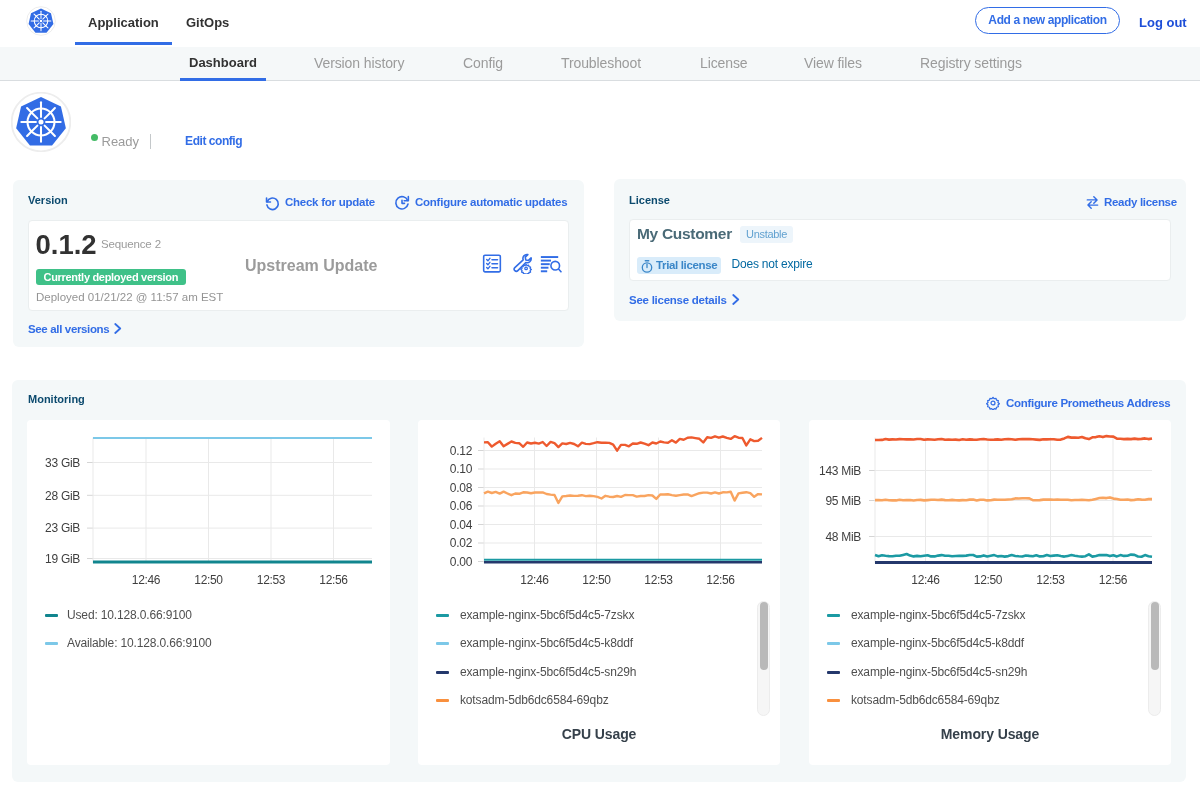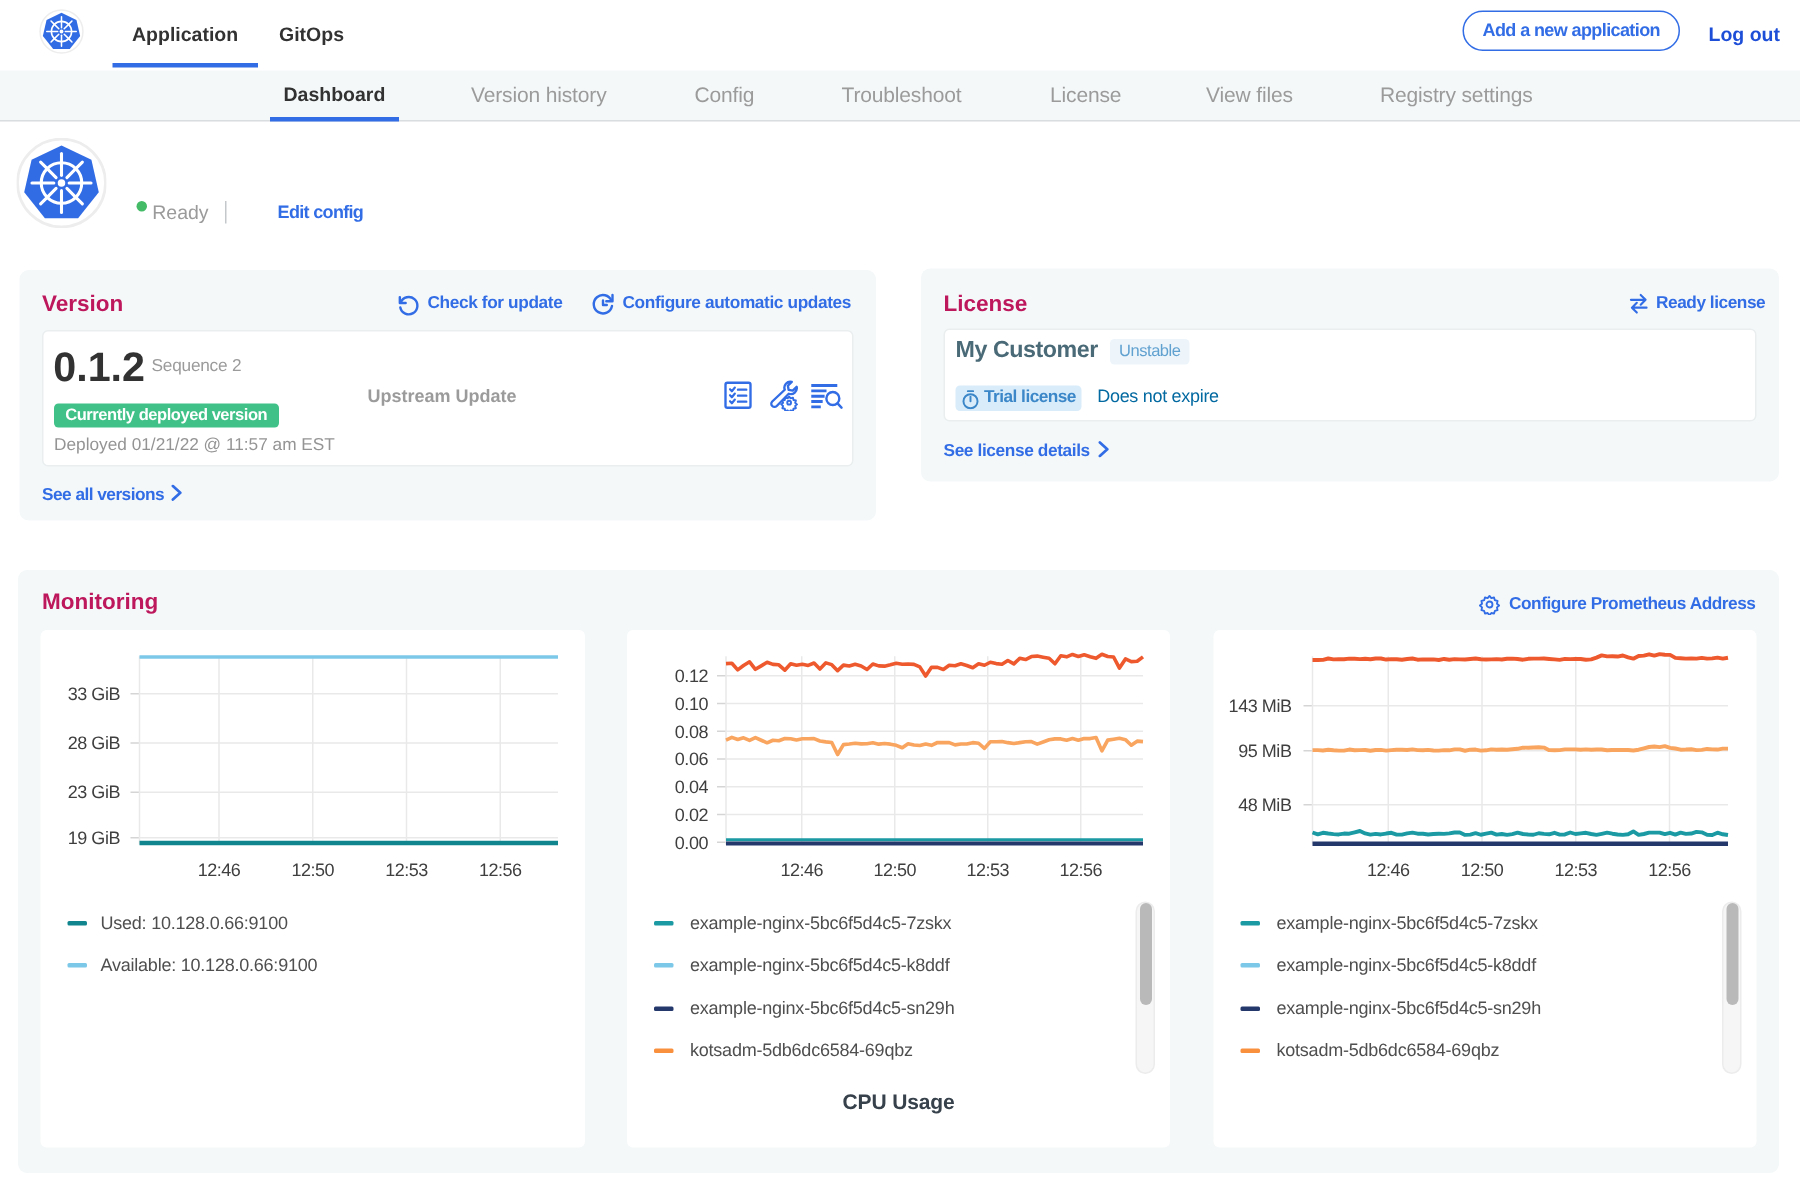--- a/index.html
+++ b/index.html
@@ -19,27 +19,27 @@
 #snDashU { left:180px; top:78px; width:86px; height:3px; background:#326de6; }
 #appName { left:89px; top:94px; font-size:28.5px; line-height:1; font-weight:bold; color:#323232; }
 #statusRow { left:91px; top:133.5px; height:13px; display:flex; font-size:13px; color:#9b9b9b; }
 .dot { display:inline-block; width:7px; height:7px; border-radius:50%; background:#44bb66; margin-right:3.5px; }
 .vsep { display:inline-block; width:1px; height:15px; background:#c4c8ca; margin:0 10.5px; }
 #editCfg { color:#326de6; font-weight:bold; font-size:12px; letter-spacing:-0.45px; }
 .card { position:absolute; background:#f4f8f9; border-radius:6px; }
 #verCard { left:13px; top:180px; width:571px; height:167px; }
 #licCard { left:614px; top:179px; width:572px; height:142px; }
 #monCard { left:12px; top:380px; width:1174px; height:402px; }
-.cardH { position:absolute; font-size:15px; line-height:1; font-weight:bold; color:#be185d; }
+.cardH { position:absolute; font-size:11px; line-height:1; font-weight:bold; color:#0c4a6e; }
 .ibox { position:absolute; background:#fff; border:1px solid #eaeeef; border-radius:4px; }
 #verNum { left:35.5px; top:230.5px; font-size:27.5px; line-height:1; font-weight:bold; color:#323232; }
 #seq { left:101px; top:238.5px; font-size:11.5px; line-height:1; color:#9b9b9b; letter-spacing:-0.15px; }
 #depPill { left:36px; top:269px; height:16px; line-height:16px; padding:0 7.5px; background:#3fc188; color:#fff; font-size:11px; font-weight:bold; border-radius:3px; letter-spacing:-0.3px; }
 #depDate { left:36px; top:291.5px; font-size:11.5px; line-height:1; color:#949494; }
-#upUpd { left:245px; top:257.5px; font-size:12px; line-height:1; font-weight:bold; color:#9b9b9b; }
+#upUpd { left:245px; top:257.5px; font-size:16px; line-height:1; font-weight:bold; color:#9b9b9b; }
 #myCust { left:637px; top:226px; font-size:15.5px; line-height:1; font-weight:bold; color:#4a6a77; letter-spacing:-0.3px; }
 #unstBadge { left:740px; top:226px; height:16.5px; line-height:16.5px; padding:0 6px; background:#edf5fb; color:#61a1d0; font-size:11px; border-radius:3px; letter-spacing:-0.3px; }
 #trialPill { left:637px; top:257px; width:84px; height:17px; line-height:17px; padding:0 0 0 19px; background:#d9ecfa; color:#3b87c8; font-size:11.5px; font-weight:bold; border-radius:3px; letter-spacing:-0.35px; }
 #noExpire { left:731.5px; top:258px; font-size:12px; line-height:1; color:#0369a1; letter-spacing:-0.2px; }
 .chartCard { position:absolute; background:#fff; border-radius:4px; top:420px; height:345px; }
 #diskCard { left:27px; width:363px; }
 #cpuCard { left:418px; width:362px; }
 #memCard { left:809px; width:362px; }
 .legend { position:absolute; font-size:12px; line-height:14px; color:#4f4f4f; letter-spacing:-0.15px;text-align:center; }
 .ldash { position:absolute; width:13px; height:2.5px; border-radius:1px; }
@@ -301,14 +301,15 @@
     <div class="ldash" style="left:18px; top:194px; background:#1b9aa3;"></div>
     <div class="legend" style="left:42px; top:188px;">example-nginx-5bc6f5d4c5-7zskx</div>
     <div class="ldash" style="left:18px; top:222px; background:#7cc8e8;"></div>
     <div class="legend" style="left:42px; top:216px;">example-nginx-5bc6f5d4c5-k8ddf</div>
     <div class="ldash" style="left:18px; top:251px; background:#24386c;"></div>
     <div class="legend" style="left:42px; top:245px;">example-nginx-5bc6f5d4c5-sn29h</div>
     <div class="ldash" style="left:18px; top:279px; background:#f9903e;"></div>
     <div class="legend" style="left:42px; top:273px;">kotsadm-5db6dc6584-69qbz</div>
     <div class="sbtrack" style="left:339px; top:181px; height:115px;"></div>
     <div class="sbthumb" style="left:341.5px; top:182px; height:68px;"></div>
+    <div class="ctitle" style="top:306px;">Memory Usage</div>
   </div>
 </div>
 
 </body></html>

